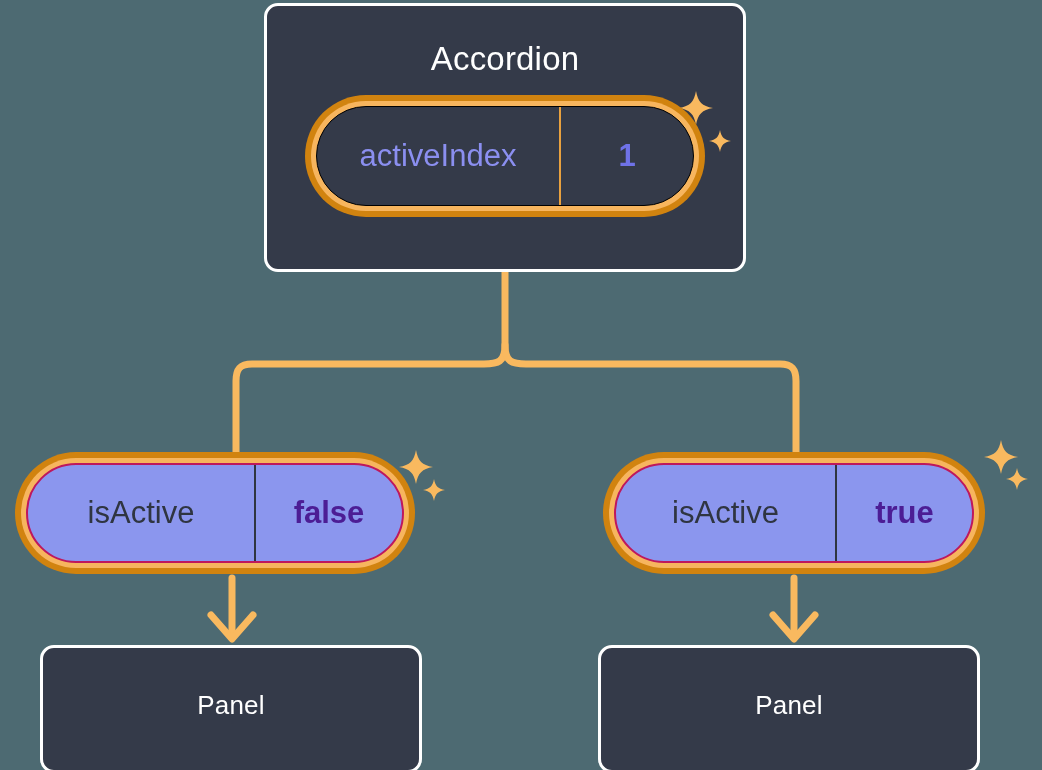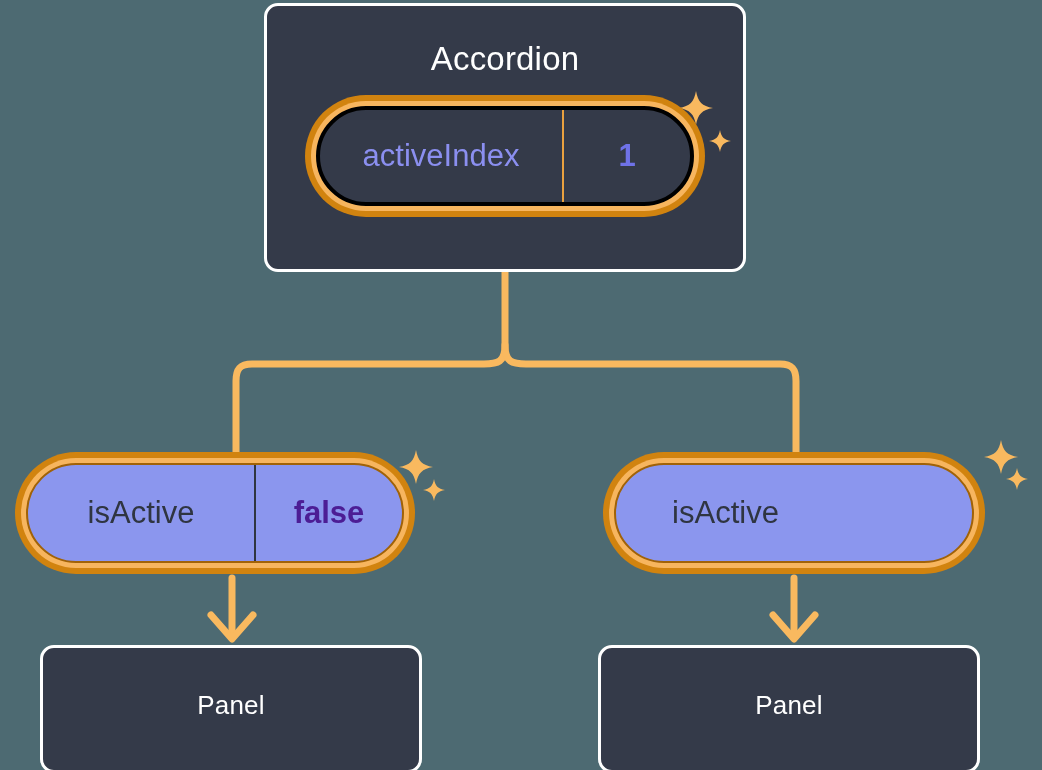--- a/index.html
+++ b/index.html
@@ -110,40 +110,40 @@
 
   
   #pill-activeindex {
     left: 305px;
     top: 95px;
     width: 400px;
     height: 122px;
   }
   #pill-activeindex .pill-body {
     background: #343a49;
-    border: 4px solid #000000;
+    border: 1px solid #000000;
   }
   #pill-activeindex .pill-key {
     flex: 0 0 242px;
     color: #8b8ff0;
     font-size: 31px;
     font-weight: 400;
   }
   #pill-activeindex .pill-val {
     flex: 1;
     color: #6f72e8;
     font-size: 31px;
     font-weight: 700;
     border-left: 2px solid #e9a13f;
   }
 
   
   .pill-purple .pill-body {
     background: #8b96ee;
-    border: 2px solid #a16207;
+    border: 2px solid #be185d;
   }
   .pill-purple .pill-key {
     color: #2f3541;
     font-size: 31px;
     font-weight: 400;
   }
   .pill-purple .pill-val {
     color: #4c1d95;
     font-size: 31px;
     font-weight: 700;
@@ -238,20 +238,21 @@
   </svg>
 
   <div class="card panel-card" id="panel-left">
     <div class="card-title">Panel</div>
   </div>
 
   <div class="pill pill-purple" id="pill-isactive-true">
     <div class="pill-inner">
       <div class="pill-body">
         <div class="pill-key">isActive</div>
+        <div class="pill-val">true</div>
       </div>
     </div>
   </div>
 
   <svg class="sparkle" style="left:984px; top:440px; width:34px; height:34px;" viewBox="0 0 34 34">
     <path d="M17 0 C19 11 23 15 34 17 C23 19 19 23 17 34 C15 23 11 19 0 17 C11 15 15 11 17 0 Z" fill="#f9b95f"></path>
   </svg>
   <svg class="sparkle" style="left:1006px; top:468px; width:22px; height:22px;" viewBox="0 0 34 34">
     <path d="M17 0 C19 11 23 15 34 17 C23 19 19 23 17 34 C15 23 11 19 0 17 C11 15 15 11 17 0 Z" fill="#f9b95f"></path>
   </svg>

